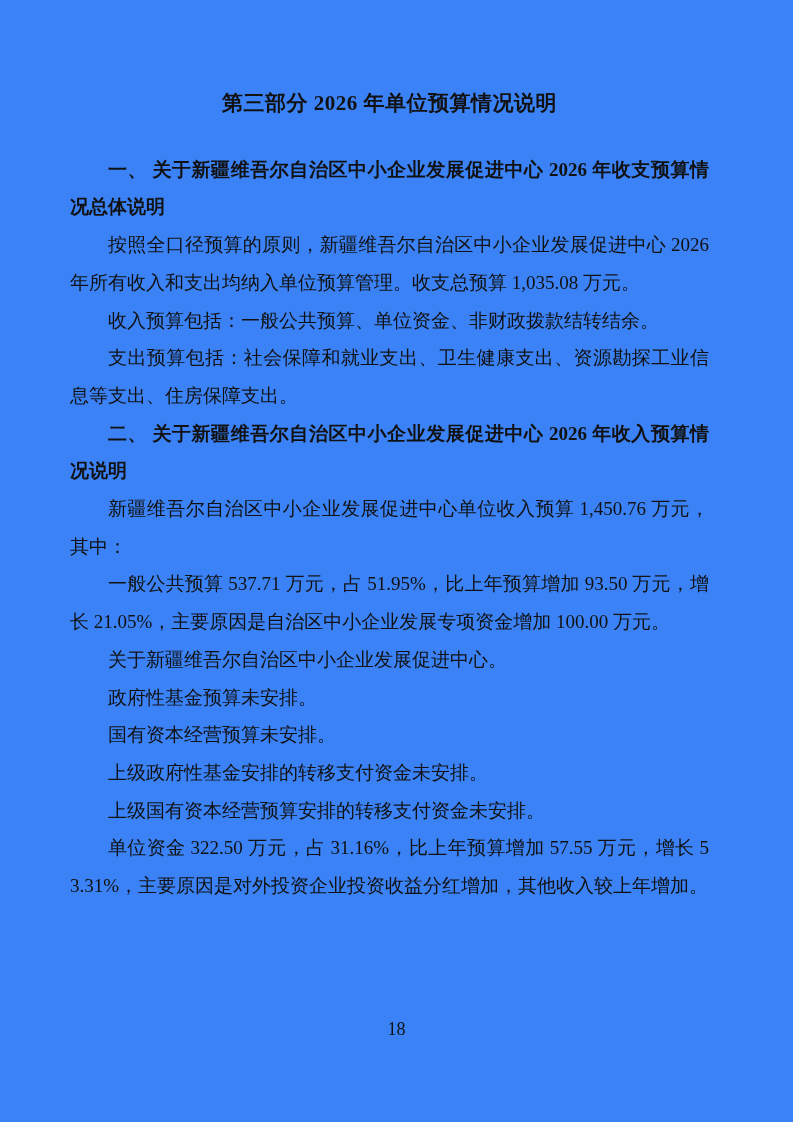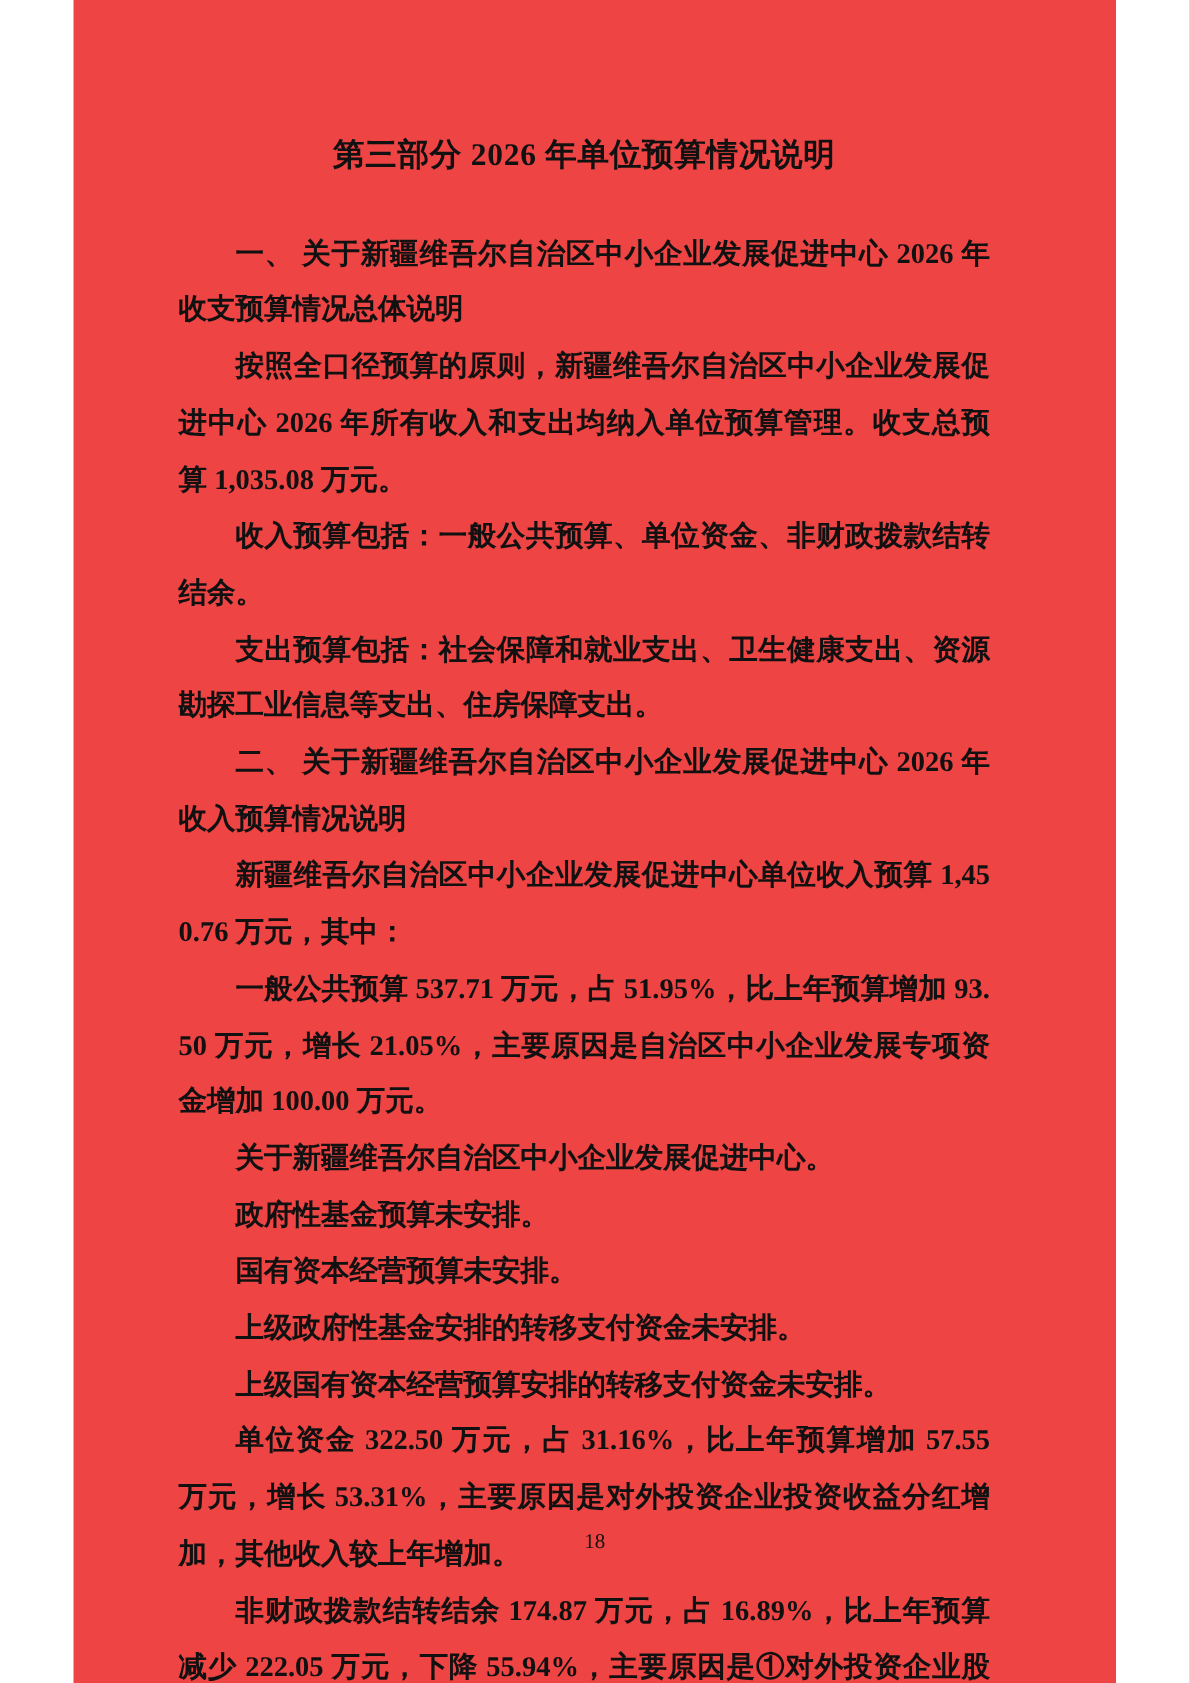--- a/index.html
+++ b/index.html
@@ -3,24 +3,24 @@
 <meta charset="utf-8">
 <title>预算说明 第18页</title>
 <style>
   html, body {
     margin: 0;
     padding: 0;
     background: #ffffff;
   }
   .page {
     position: relative;
-    width: 695px;
+    width: 793px;
     height: 1122px;
     margin: 0 auto;
-    background: #ef4444;
+    background: #3b82f6;
     box-sizing: border-box;
     padding: 85px 84px 0 70px;
     font-family: "Liberation Serif", "DejaVu Serif", serif;
     color: #111111;
     overflow: hidden;
   }
   .doc-title {
     font-size: 21px;
     font-weight: bold;
     text-align: center;
@@ -29,32 +29,31 @@
     letter-spacing: 0.5px;
     text-indent: 0;
   }
   .para {
     font-size: 19px;
     line-height: 37.7px;
     margin: 0;
     text-align: justify;
     text-indent: 2em;
     word-break: break-all;
-    font-weight: bold;
   }
   .para.heading {
     font-weight: bold;
   }
   .page-number {
     position: absolute;
     left: 0;
     right: 0;
     top: 1020px;
     text-align: center;
-    font-size: 14px;
+    font-size: 18px;
     line-height: 18px;
     color: #111111;
     font-family: "Liberation Serif", "DejaVu Serif", serif;
   }
 </style>
 </head>
 <body>
 
 <div class="page">
   <h1 class="doc-title">第三部分 2026 年单位预算情况说明</h1>
@@ -78,16 +77,15 @@
   <p class="para">政府性基金预算未安排。</p>
 
   <p class="para">国有资本经营预算未安排。</p>
 
   <p class="para">上级政府性基金安排的转移支付资金未安排。</p>
 
   <p class="para">上级国有资本经营预算安排的转移支付资金未安排。</p>
 
   <p class="para">单位资金 322.50 万元，占 31.16%，比上年预算增加 57.55 万元，增长 53.31%，主要原因是对外投资企业投资收益分红增加，其他收入较上年增加。</p>
 
-  <p class="para">非财政拨款结转结余 174.87 万元，占 16.89%，比上年预算减少 222.05 万元，下降 55.94%，主要原因是①对外投资企业股东分红增加，使用非财政</p>
 
   <div class="page-number">18</div>
 </div>
 
 </body></html>

